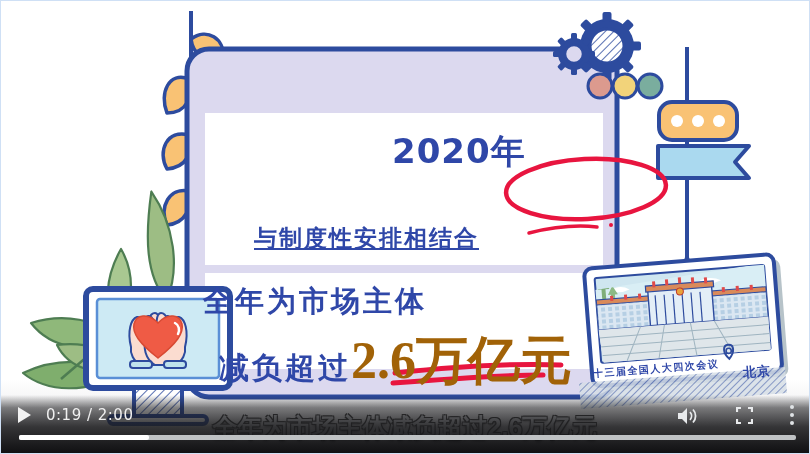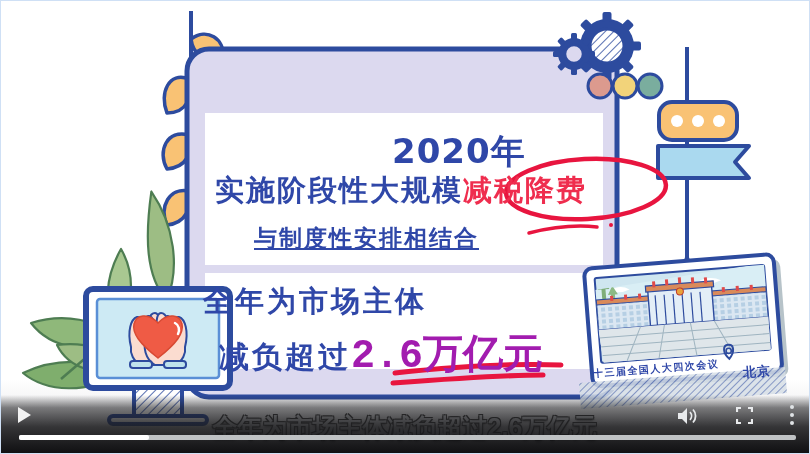--- a/index.html
+++ b/index.html
@@ -41,22 +41,22 @@
   }
   #yearLine{ left:391px; top:128px; font-size:34px; letter-spacing:1px; }
   #line2{ left:214px; top:170px; font-size:29px; letter-spacing:2px; }
   #line2 .hl{ color:#ef2d4e; }
   #line3{ left:253px; top:222px; font-size:23px; letter-spacing:2px;text-decoration:underline; }
 
   #line4{ left:202px; top:281px; font-size:29px; letter-spacing:3px;
           color:#2f47a8; font-weight:bold; }
   #line5{ left:218px; top:325px; font-size:30px; letter-spacing:3px;
           color:#2f47a8; font-weight:bold; }
-  #line5 .big{ color:#a21caf; font-size:40px; letter-spacing:0px;
-               font-family:Liberation Mono, monospace; }
+  #line5 .big{ color:#a16207; font-size:52px; letter-spacing:0px;
+               font-family:Liberation Serif, serif; }
 
   #photoCaption{
     left:592px; top:366px;
     font-size:10px; color:#2f47a8; font-weight:bold;
     letter-spacing:1.5px;
     transform:rotate(-4.5deg); transform-origin:left center;
   }
   #photoCity{
     left:742px; top:363px;
     font-size:13px; color:#2f47a8; font-weight:bold;
@@ -337,23 +337,20 @@
     <g stroke="#e8153f" stroke-width="3.5" fill="none" stroke-linecap="round">
       <path d="M528 232 C 552 226, 578 224, 596 226"></path>
       <circle cx="610" cy="224" r="2" fill="#e8153f" stroke="none"></circle>
     </g>
   </svg>
   </div>
 
 
   <div class="tx bodyline" id="yearLine">2020年</div>
 
-  <div class="tx bodyline" id="line2">
-    <span>实施阶段性大规模</span><span class="hl">减税降费</span>
-  </div>
 
   <div class="tx bodyline" id="line3">与制度性安排相结合</div>
 
   <div class="tx" id="line4">全年为市场主体</div>
 
   <div class="tx" id="line5">
     <span>减负超过</span><span class="big">2.6万亿元</span>
   </div>
 
   <div class="tx" id="photoCaption">十三届全国人大四次会议</div>
@@ -363,20 +360,21 @@
 
   <div id="player">
     <div id="ctlRow">
 
       <div id="playBtn">
         <svg viewBox="0 0 18 18" width="18" height="18" aria-hidden="true">
           <polygon points="3,1 16,9 3,17" fill="#f2f2f2"></polygon>
         </svg>
       </div>
 
+      <div id="timeText">0:19 / 2:00</div>
 
       <div id="volBtn">
         <svg viewBox="0 0 22 20" width="22" height="20" aria-hidden="true">
           <polygon points="1,7 5,7 10,2 10,18 5,13 1,13" fill="#e8eaec"></polygon>
           <path d="M13 6 a6 6 0 0 1 0 8" fill="none" stroke="#e8eaec" stroke-width="1.8"></path>
           <path d="M16 3.5 a9.5 9.5 0 0 1 0 13" fill="none" stroke="#e8eaec" stroke-width="1.8"></path>
         </svg>
       </div>
 
       <div id="fsBtn">

